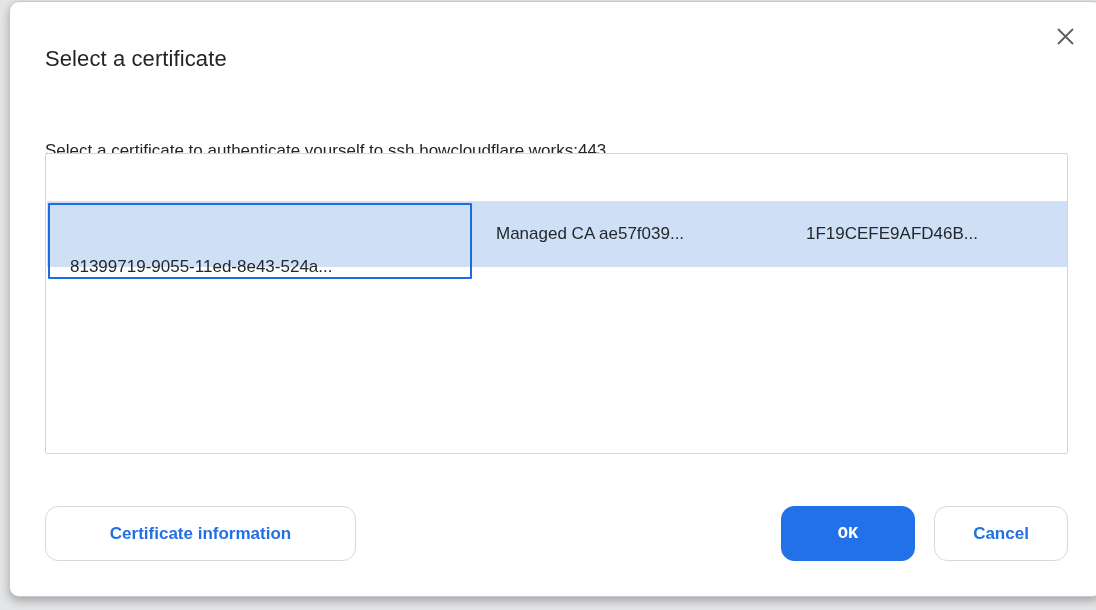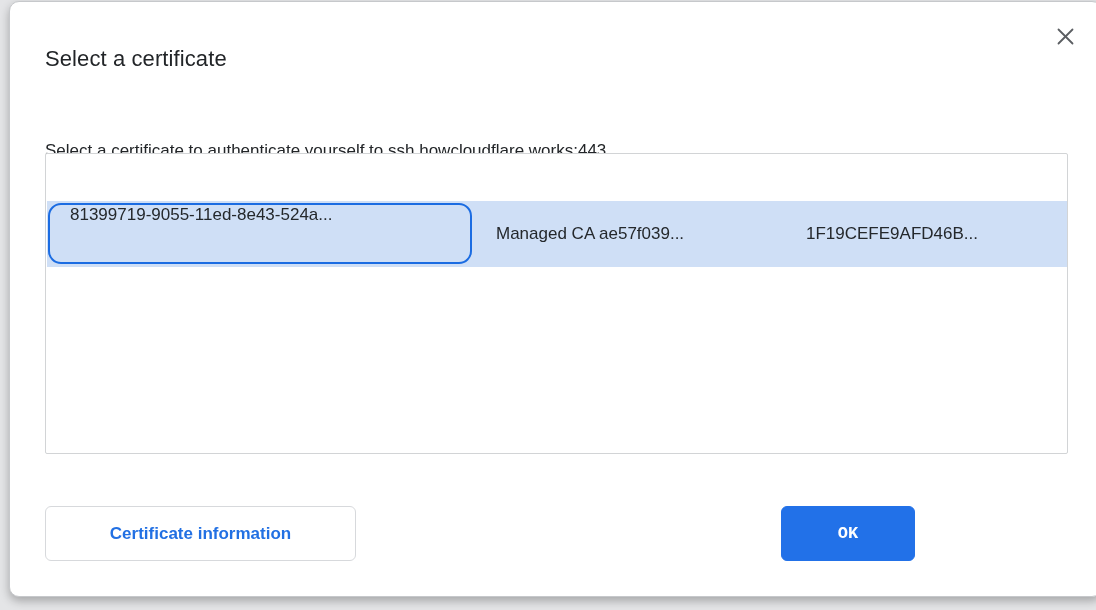--- a/index.html
+++ b/index.html
@@ -62,40 +62,40 @@
   }
   .divider-1{left:427px;}
   .divider-2{left:740px;}
   .divider-3{left:1016px;top:8px;height:31px;}
   .cert-row{
     position:absolute;left:1px;top:47px;width:1020px;height:66px;
     background:var(--row-highlight);
     cursor:default;
   }
   .cell-subject{
-    position:absolute;left:1px;top:2px;width:424px;height:61px;
+    position:absolute;left:1px;top:2px;width:424px;height:76px;
     border:2px solid var(--focus-ring);
-    border-radius:13px;
-    display:flex;align-items:flex-start;
+    border-radius:1px;
+    display:flex;align-items:flex-end;
     padding-left:20px;
   }
   .cell-text{
     font-size:17px;color:#24282c;white-space:nowrap;
   }
   .cell-issuer{
     position:absolute;left:449px;top:0;height:66px;
     display:flex;align-items:center;
   }
   .cell-serial{
     position:absolute;left:759px;top:0;height:66px;
     display:flex;align-items:center;
   }
   .btn{
     position:absolute;top:504px;height:55px;
-    border-radius:6px;
+    border-radius:13px;
     font-family:"Liberation Sans", sans-serif;
     font-size:17px;font-weight:600;
     cursor:pointer;
     display:flex;align-items:center;justify-content:center;
   }
   .btn-outline{
     background:#ffffff;
     border:1px solid #d7d9dc;
     color:var(--accent);
   }
@@ -135,14 +135,15 @@
         <span class="cell-text">Managed CA ae57f039...</span>
       </div>
       <div class="cell-serial">
         <span class="cell-text">1F19CEFE9AFD46B...</span>
       </div>
     </div>
   </div>
 
   <button class="btn btn-outline btn-certinfo">Certificate information</button>
   <button class="btn btn-primary btn-ok">OK</button>
+  <button class="btn btn-outline btn-cancel">Cancel</button>
 
 </div>
 
 </body></html>

